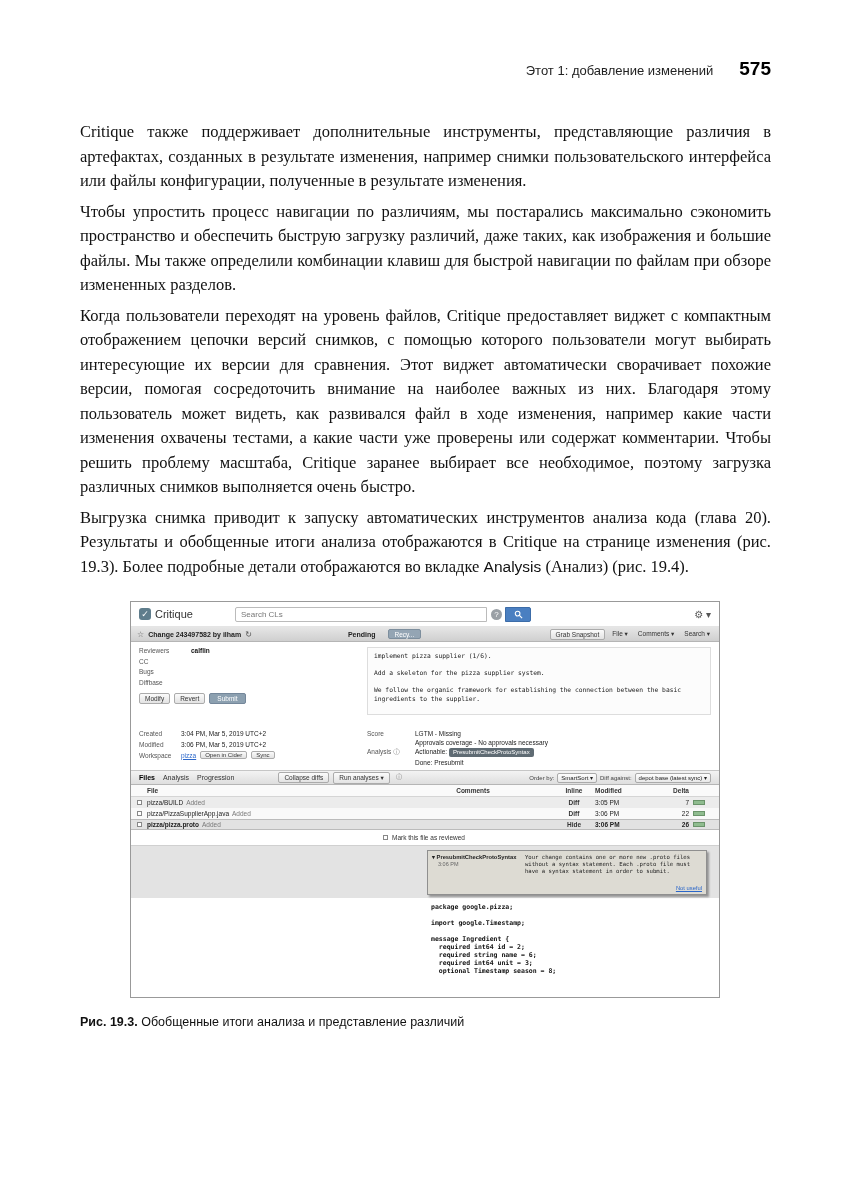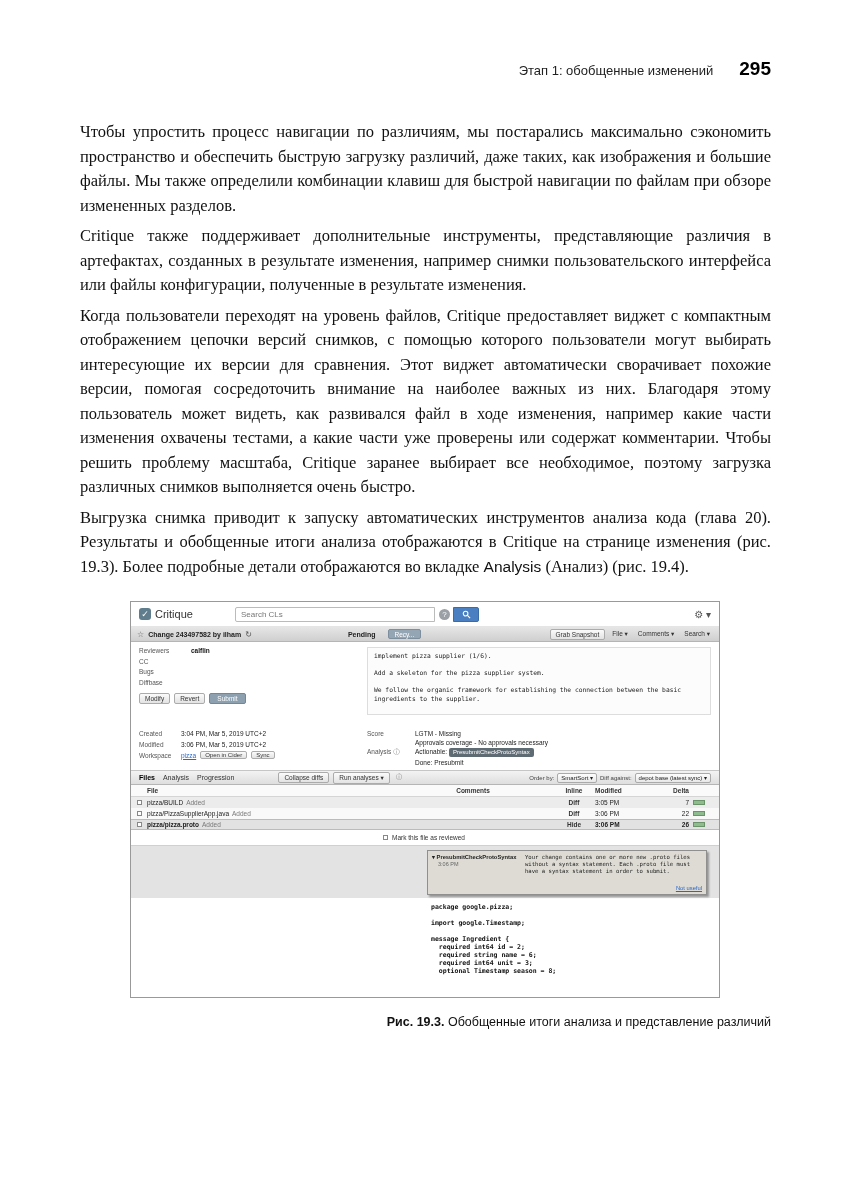--- a/index.html
+++ b/index.html
@@ -24,21 +24,21 @@
   .figure { width: 590px; height: 397px; margin-left: 50px; border: 1px solid #999;
     background: #fff; overflow: hidden; font-family: "Liberation Sans", sans-serif; color: #222; }
 
   
   .cr-topbar { height: 25px; display: flex; align-items: center; padding: 0 8px; background: #fff; border-bottom: 1px solid #e5e5e5; }
   .cr-logo { display: flex; align-items: center; gap: 4px; width: 96px; }
   .cr-logo-icon { width: 12px; height: 12px; border-radius: 3px; background: #5f7d8c; color: #fff;
     font-size: 9px; line-height: 12px; text-align: center; }
   .cr-logo-text { font-size: 11px; font-weight: normal; color: #333; }
   .cr-search { display: flex; align-items: center; }
-  .cr-search-input { width: 200px; height: 15px; border: 1px solid #bbb; border-radius: 2px 0 0 2px;
+  .cr-search-input { width: 252px; height: 15px; border: 1px solid #bbb; border-radius: 2px 0 0 2px;
     font-size: 8px; color: #777; padding: 0 5px; line-height: 14px; background: #fff; }
   .cr-help { width: 11px; height: 11px; border-radius: 50%; background: #9aa0a6; color: #fff;
     font-size: 8px; line-height: 11px; text-align: center; margin-left: 4px; }
   .cr-search-btn { width: 26px; height: 15px; background: #4a7fc1; border: 1px solid #3c6ca8;
     border-radius: 0 2px 2px 0; margin-left: 3px; display: flex; align-items: center; justify-content: center; }
   .cr-gear { margin-left: auto; font-size: 10px; color: #555; }
 
   
   .cr-changebar { height: 15px; display: flex; align-items: center; padding: 0 6px; gap: 4px;
     background: linear-gradient(#e6e6e6, #cfcfcf); border-bottom: 1px solid #b5b5b5; font-size: 7px; }
@@ -129,34 +129,34 @@
   .cr-card-right { flex: 1; display: flex; flex-direction: column; }
   .cr-card-msg { font-family: "DejaVu Sans Mono", monospace; font-size: 5.6px; line-height: 7.2px; color: #222; }
   .cr-notuseful { margin-top: auto; align-self: flex-end; font-size: 5.8px; color: #2a66c9; text-decoration: underline; }
 
   
   .cr-code { background: #fff; padding: 5px 0 0 300px; font-family: "DejaVu Sans Mono", monospace;
     font-size: 6.5px; line-height: 8px; color: #111; }
   .code-line { white-space: pre; min-height: 8px; font-weight: bold; }
 
   
-  .caption { margin-top: 17px; text-align: right; font-family: "Liberation Sans", sans-serif; font-size: 12.5px; color: #111; }
+  .caption { margin-top: 17px; text-align: left; font-family: "Liberation Sans", sans-serif; font-size: 12.5px; color: #111; }
   .caption b { font-weight: bold; }
 </style>
 </head>
 <body>
 
 <div class="running-header">
-  <span class="running-title">Этап 1: обобщенные изменений</span>
-  <span class="page-number">295</span>
+  <span class="running-title">Этот 1: добавление изменений</span>
+  <span class="page-number">575</span>
 </div>
 
 <div class="content">
+  <p>Critique также поддерживает дополнительные инструменты, представляющие различия в артефактах, созданных в результате изменения, например снимки пользовательского интерфейса или файлы конфигурации, полученные в результате изменения.</p>
   <p>Чтобы упростить процесс навигации по различиям, мы постарались максимально сэкономить пространство и обеспечить быструю загрузку различий, даже таких, как изображения и большие файлы. Мы также определили комбинации клавиш для быстрой навигации по файлам при обзоре измененных разделов.</p>
-  <p>Critique также поддерживает дополнительные инструменты, представляющие различия в артефактах, созданных в результате изменения, например снимки пользовательского интерфейса или файлы конфигурации, полученные в результате изменения.</p>
   <p>Когда пользователи переходят на уровень файлов, Critique предоставляет виджет с компактным отображением цепочки версий снимков, с помощью которого пользователи могут выбирать интересующие их версии для сравнения. Этот виджет автоматически сворачивает похожие версии, помогая сосредоточить внимание на наиболее важных из них. Благодаря этому пользователь может видеть, как развивался файл в ходе изменения, например какие части изменения охвачены тестами, а какие части уже проверены или содержат комментарии. Чтобы решить проблему масштаба, Critique заранее выбирает все необходимое, поэтому загрузка различных снимков выполняется очень быстро.</p>
 
 
   <p><span>Выгрузка снимка приводит к запуску автоматических инструментов анализа кода (глава 20). Результаты и обобщенные итоги анализа отображаются в Critique на странице изменения (рис. 19.3). Более подробные детали отображаются во вкладке </span><span class="sans-inline">Analysis</span><span> (Анализ) (рис. 19.4).</span></p>
 
   <div class="figure-wrap">
     <div class="figure">
 
       <div class="cr-topbar">
         <div class="cr-logo">

